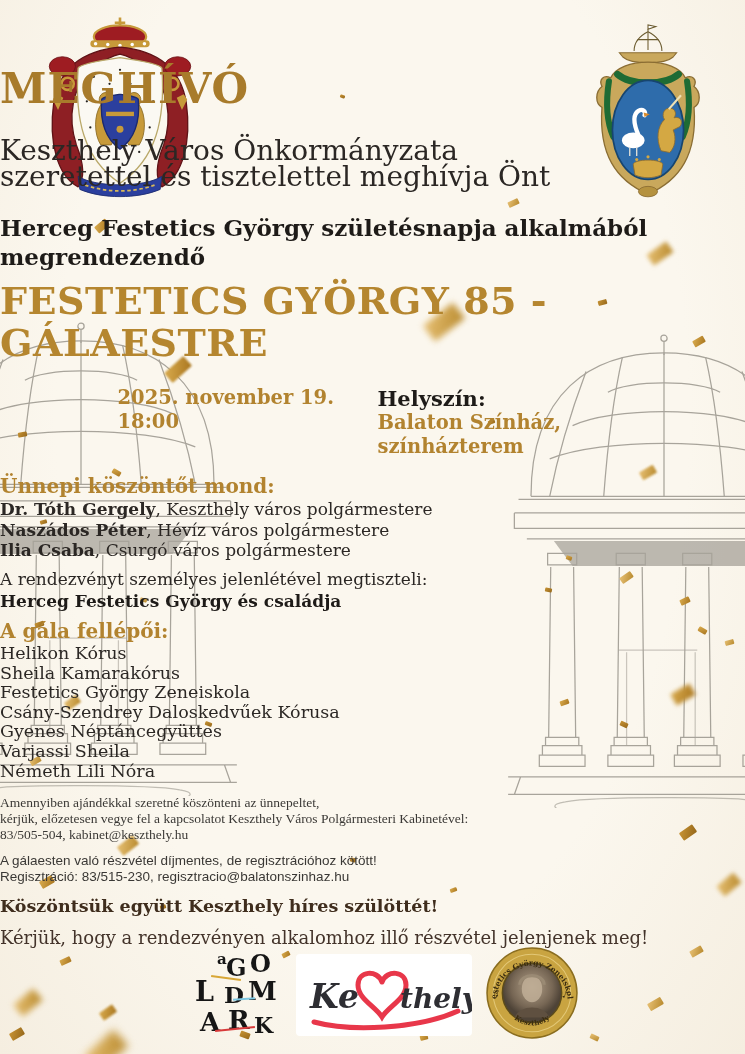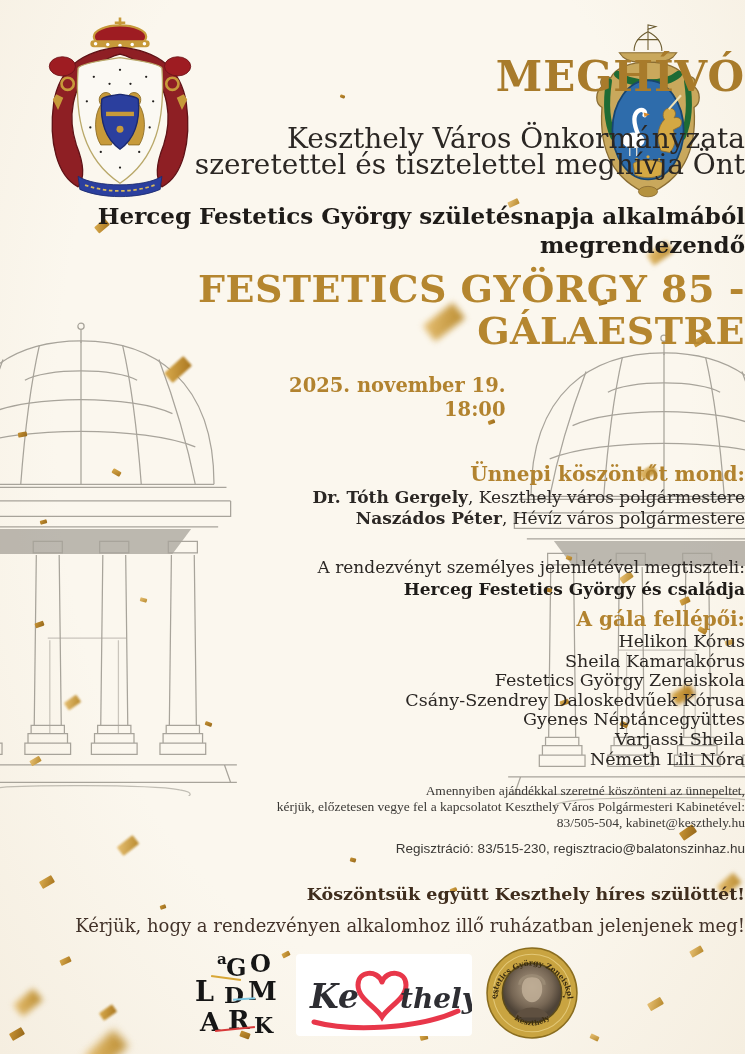--- a/index.html
+++ b/index.html
@@ -1,21 +1,21 @@
 <!DOCTYPE html>
 <html><head>
 <meta charset="utf-8">
 <style>
   html,body{margin:0;padding:0;background:#e8e4da;}
   .page{
     position:relative;width:745px;height:1054px;margin:0 auto;overflow:hidden;
     background:radial-gradient(ellipse at 50% 40%, #fbf7ee 60%, #f5eee0 100%);
     font-family:"DejaVu Serif","Liberation Serif",serif;
   }
-  .abs{position:absolute;left:16px;right:0;text-align:right;}
+  .abs{position:absolute;left:0;right:0;text-align:left;margin-top:12px;}
   
   .main-title{top:52px;font-size:42px;font-weight:bold;color:#a87b2b;letter-spacing:1px;}
   .host{top:126px;font-size:28px;line-height:26px;color:#2b2724;}
   .occasion{top:201px;font-size:23px;line-height:29px;font-weight:bold;color:#1e1b18;}
   .event-title{top:268px;font-size:38px;line-height:42px;font-weight:bold;color:#b5862f;letter-spacing:.5px;}
   .cols{top:374px;display:flex;justify-content:center;gap:10px;}
   .col{width:250px;}
   .col .label{font-size:21px;font-weight:bold;color:#1e1b18;}
   .col .value{font-size:19.5px;line-height:24px;font-weight:bold;color:#b2832f;}
   .gold-heading{font-size:20px;font-weight:bold;color:#b2832f;}
@@ -213,27 +213,33 @@
   <div class="abs event-title">
     <div>FESTETICS GYÖRGY 85 -</div>
     <div>GÁLAESTRE</div>
   </div>
 
   <div class="abs cols">
     <div class="col">
       <div class="value">2025. november 19.</div>
       <div class="value">18:00</div>
     </div>
+    <div class="col">
+      <div class="label">Helyszín:</div>
+      <div class="value">Balaton Színház,</div>
+      <div class="value">színházterem</div>
+    </div>
   </div>
 
   <div class="abs gold-heading h-greeters">Ünnepi köszöntőt mond:</div>
 
   <div class="abs speakers">
     <div><b>Dr. Tóth Gergely</b><span>, Keszthely város polgármestere</span></div>
     <div><b>Naszádos Péter</b><span>, Hévíz város polgármestere</span></div>
+    <div><b>Ilia Csaba</b><span>, Csurgó város polgármestere</span></div>
   </div>
 
   <div class="abs honored">
     <div>A rendezvényt személyes jelenlétével megtiszteli:</div>
     <b>Herceg Festetics György és családja</b>
   </div>
 
   <div class="abs gold-heading h-performers">A gála fellépői:</div>
 
   <div class="abs performers">
@@ -246,25 +252,26 @@
     <div>Németh Lili Nóra</div>
   </div>
 
   <div class="abs sans gift">
     <div>Amennyiben ajándékkal szeretné köszönteni az ünnepeltet,</div>
     <div>kérjük, előzetesen vegye fel a kapcsolatot Keszthely Város Polgármesteri Kabinetével:</div>
     <div>83/505-504, kabinet@keszthely.hu</div>
   </div>
 
   <div class="abs sans registration">
+    <div>A gálaesten való részvétel díjmentes, de regisztrációhoz kötött!</div>
     <div>Regisztráció: 83/515-230, regisztracio@balatonszinhaz.hu</div>
   </div>
 
   <div class="abs closing1">Köszöntsük együtt Keszthely híres szülöttét!</div>
-  <div class="abs closing2">Kérjük, hogy a rendezvényen alkalomhoz illő ruházatban jelenjenek meg!</div>
+  <div class="abs closing2">Kérjük, hogy a rendezvényen alkalomhoz illő részvétel jelenjenek meg!</div>
 
   <div class="logos">
 
     <div class="goldmark">
       <span style="left:24px;top:0;font-size:15px">a</span>
       <span style="left:33px;top:3px;font-size:24px">G</span>
       <span style="left:57px;top:-1px;font-size:24px">O</span>
       <span style="left:2px;top:26px;font-size:27px">L</span>
       <span style="left:31px;top:31px;font-size:23px">D</span>
       <span style="left:55px;top:26px;font-size:26px">M</span>

